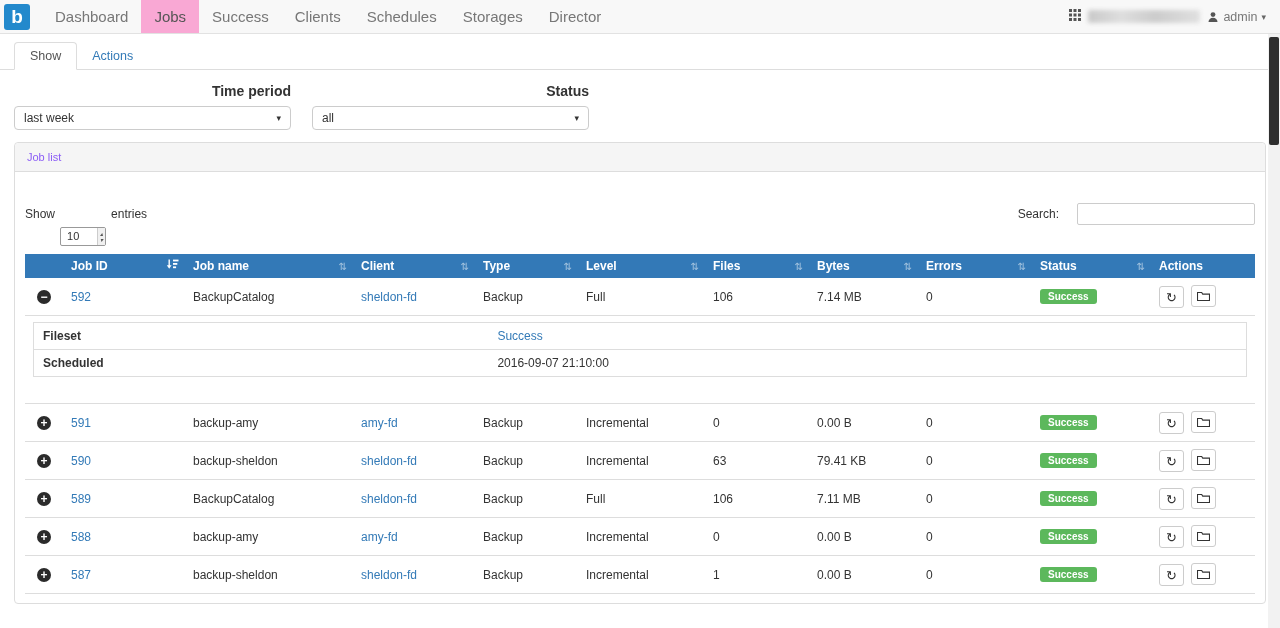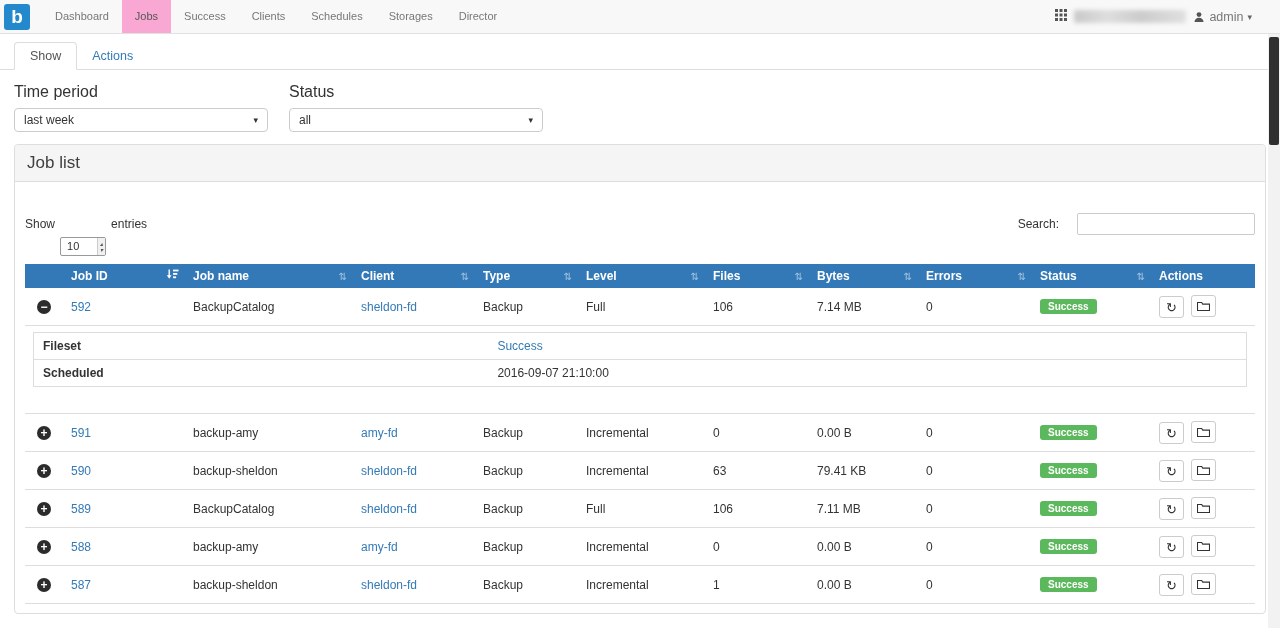--- a/index.html
+++ b/index.html
@@ -16,24 +16,24 @@
     display: flex; align-items: stretch; padding-left: 4px;
   }
   .logo {
     width: 26px; height: 26px; align-self: center;
     background: #2389cc; border-radius: 3px; color: #fff;
     font-weight: bold; font-size: 19px; line-height: 25px; text-align: center;
     margin-right: 12px; cursor: pointer;
   }
   .nav-items { display: flex; list-style: none; }
   .nav-item {
-    padding: 0 13px; line-height: 33px; color: #777; cursor: pointer; font-size: 11px;
+    padding: 0 13px; line-height: 33px; color: #777; cursor: pointer; font-size: 15px;
   }
   .nav-item.active { background: #f9a8d4; color: #555; }
-  .nav-right { margin-left: auto; display: flex; align-items: center; gap: 7px; padding-right: 28px; }
+  .nav-right { margin-left: auto; display: flex; align-items: center; gap: 7px; padding-right: 14px; }
   .blur-box {
     width: 112px; height: 13px; border-radius: 2px;
     background: linear-gradient(90deg,#c9c9c9,#dedede 30%,#cccccc 60%,#e0e0e0);
     filter: blur(2px);
   }
   .user-menu { display: flex; align-items: center; gap: 4px; color: #777; cursor: pointer; font-size: 12.5px; }
   .caret { font-size: 9px; color: #666; }
 
   
   .tabbar {
@@ -42,33 +42,33 @@
   }
   .tab { padding: 6px 15px; font-size: 12.5px; }
   .tab.active {
     border: 1px solid #ddd; border-bottom: 1px solid #fff;
     border-radius: 4px 4px 0 0; margin-bottom: -1px; color: #555; background: #fff; cursor: default;
   }
   .tab.link { color: var(--link-blue, #337ab7); cursor: pointer; }
 
   
   .filters { display: flex; gap: 21px; padding: 13px 14px 12px 14px; }
-  .filter-label { font-weight: normal; display: block; margin-bottom: 7px; font-size: 16px; color: #333; }
+  .filter-label { font-weight: bold; display: block; margin-bottom: 7px; font-size: 14px; color: #333; text-align: right; }
   .select-box {
-    width: 254px; height: 24px; border: 1px solid #ccc; border-radius: 4px;
+    width: 277px; height: 24px; border: 1px solid #ccc; border-radius: 4px;
     display: flex; align-items: center; justify-content: space-between;
     padding: 0 9px; background: #fff; cursor: pointer; font-size: 12px; color: #333;
   }
   .select-box .caret { color: #333; }
 
   
   .panel { margin: 0 14px; border: 1px solid #ddd; border-radius: 4px; background: #fff; }
   .panel-heading {
     background: #f5f5f5; border-bottom: 1px solid #ddd; padding: 8px 12px;
-    font-size: 17px; color: #404040; border-radius: 4px 4px 0 0;
+    font-size: 11px; color: #8b5cf6; border-radius: 4px 4px 0 0;
   }
   .panel-body { padding: 9px 10px; }
   .controls { display: flex; justify-content: space-between; align-items: center; margin-bottom: 8px; }
   .length-ctl { display: flex; align-items: center; gap: 5px; color: #333; }
   .mini-select {
     border: 1px solid #999; border-radius: 2px; background: #fff;
     display: inline-flex; align-items: stretch; width: 46px; height: 19px; cursor: pointer; margin-top: 46px;
   }
   .mini-select .val { flex: 1; padding: 2px 0 0 6px; font-size: 11px; }
   .mini-select .spin {

